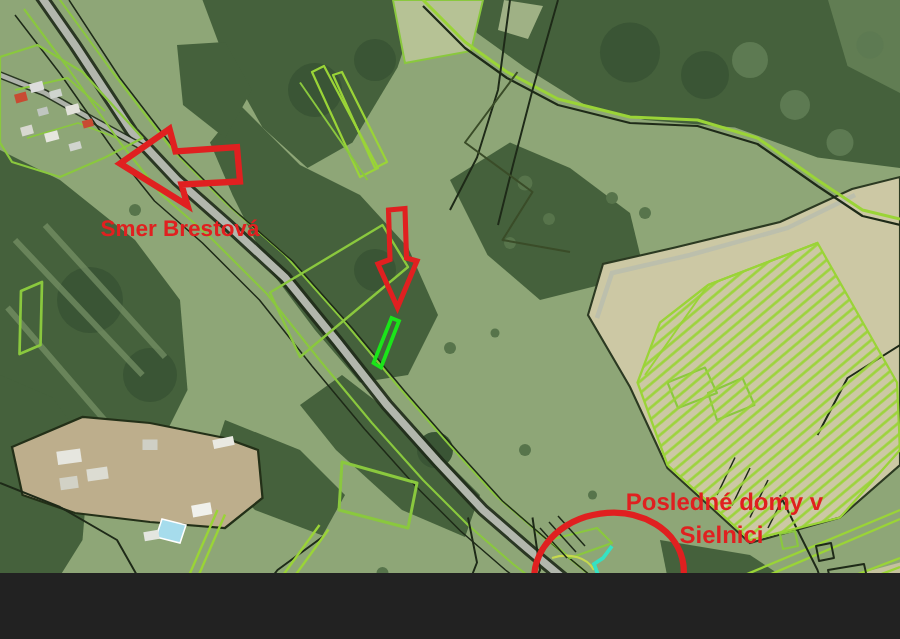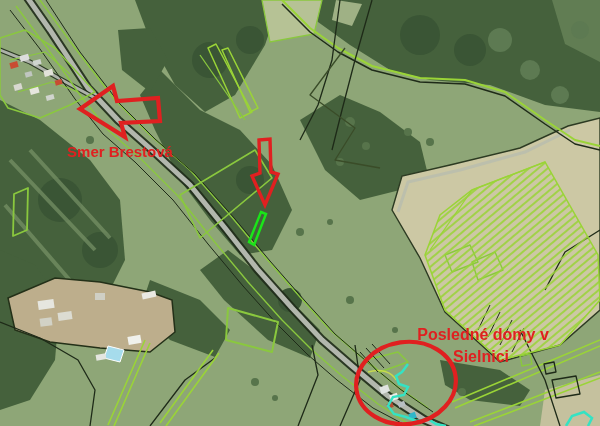--- a/index.html
+++ b/index.html
@@ -1,17 +1,17 @@
 <!DOCTYPE html>
 <html style="--annotation-red: #e02020; --selected-cyan: #35e2c3; --highlight-green: #1ae519; --parcel-green: #8ac83e; --parcel-green-bright: #9ad437; --boundary-dark: #1e2a18; --road-grey: #b2b7ad; --meadow-green: #8ea677; --forest-green: #45613c; --field-pale: #ccc8a4;"><head>
 <meta charset="utf-8">
 <style>
   html,body{margin:0;padding:0;background:#222;}
   .stage{
-    width:600px;height:426px;position:relative;overflow:hidden;
+    width:600px;height:382px;position:relative;overflow:hidden;
     font-family:"Liberation Sans", sans-serif;
   }
   svg{display:block}
   .annot-text{
     font-family:"Liberation Sans", sans-serif;
     font-weight:bold;
     fill:var(--annotation-red,#e02020);
   }
   .annot-stroke{stroke:var(--annotation-red,#e02020);fill:none;}
   .cyan-line{stroke:var(--selected-cyan,#35e2c3);fill:none;}

